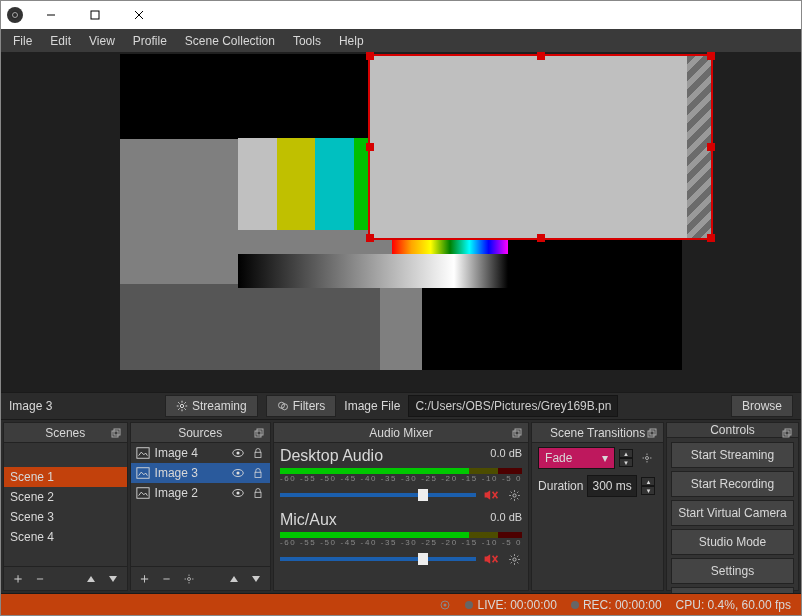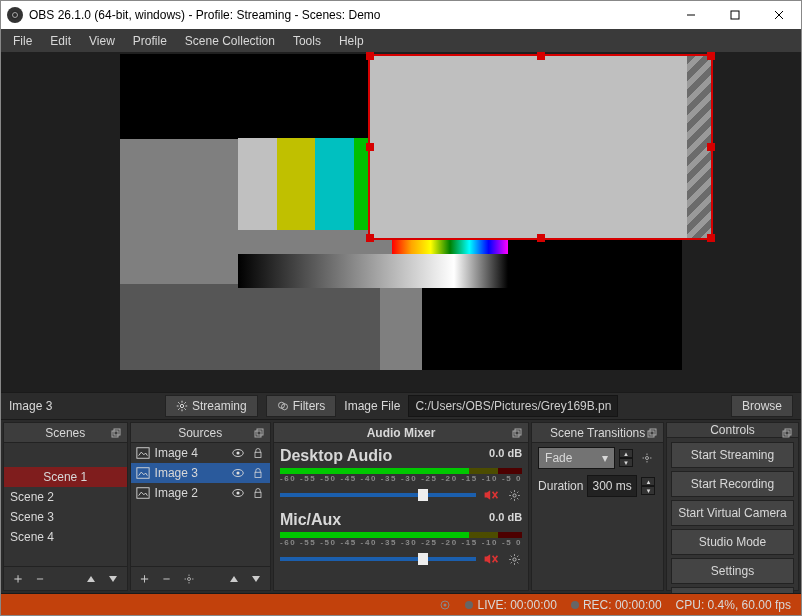--- a/index.html
+++ b/index.html
@@ -40,26 +40,26 @@
 
 .srcbar { height: 28px; background: #2b2b2b; display: flex; align-items: center; padding: 0 8px; gap: 8px; border-top:1px solid #1a1a1a; border-bottom:1px solid #1a1a1a;}
 .srcbar .label { flex: 0 0 auto; }
 .srcbar .spacer { flex: 1; }
 .btn { background: #444; border: 1px solid #222; padding: 3px 10px; font-size: 12px; display: inline-flex; align-items: center; gap: 4px; cursor: pointer; }
 .field-label { font-size: 12px; }
 .field-input { background: #1e1e1e; border: 1px solid #151515; padding: 3px 6px; color: #ccc; width: 210px; font-size: 12px; }
 
 .docks { flex: 1; display: flex; gap: 2px; padding: 2px; background: #2b2b2b; min-height: 0;}
 .dock { background: #333; display: flex; flex-direction: column; border:1px solid #222; }
-.dock.scenes { width: 148px; gap: 24px; } .dock.sources { width: 168px; } .dock.mixer { flex:1;font-weight:bold; } .dock.trans { width: 158px; } .dock.controls { width: 158px; }
+.dock.scenes { width: 148px; gap: 24px; } .dock.sources { width: 168px; } .dock.mixer { flex:1; } .dock.trans { width: 158px; } .dock.controls { width: 158px; }
 .dock-header { height: 20px; background: #3d3d3d; display: flex; align-items: center; justify-content: center; position: relative; border-bottom:1px solid #222;}
 .dock-header .pop { position: absolute; right: 4px; top: 3px; width: 14px; height: 14px; display:flex; align-items:center; justify-content:center; }
 .dock-body { flex: 1; overflow-y: auto; min-height: 0; }
 .listitem { padding: 3px 6px; font-size: 12px; }
-.listitem.sel { background: #7f1d1d; text-align: center; }
+.listitem.sel { background: #c2410c; }
 .dock-footer { height: 24px; display: flex; align-items: center; gap: 2px; padding: 0 4px; border-top:1px solid #222; }
 .iconbtn { width: 20px; height: 20px; display: flex; align-items: center; justify-content: center; cursor: pointer; font-size: 14px; color:#ccc;}
 
 .srcrow { display: flex; align-items: center; padding: 2px 4px; gap: 4px; }
 .srcrow.sel { background: #2a5a9c; }
 .srcrow .srcicon { width: 16px; height: 16px; display:flex; align-items:center; justify-content:center; }
 .srcrow .srcname { flex: 1; font-size: 12px; }
 .srcrow .eye, .srcrow .lock { width: 16px; height: 16px; display:flex; align-items:center; justify-content:center; cursor:pointer;}
 
 .mixitem { padding: 4px 6px; }
@@ -71,21 +71,21 @@
 .ticks { font-size:8px; color:#888; letter-spacing:1.6px; white-space:nowrap; overflow:hidden; }
 .sliderrow { display:flex; align-items:center; gap:6px; margin-top:4px; }
 .slider { flex:1; height:4px; background:#1b5fae; position:relative; }
 .slider .thumb { position:absolute; right:48px; top:-4px; width:10px; height:12px; background:#eee; }
 .mute { width:18px; height:14px; display:flex; align-items:center; justify-content:center;}
 .mute svg{color:#d33;}
 .mixgear { width:16px; height:16px; display:flex;align-items:center;justify-content:center;cursor:pointer;}
 
 .trans-body { padding: 4px 6px; display:flex; flex-direction:column; gap:6px; }
 .trow { display:flex; align-items:center; gap:4px; }
-.select { flex:1; background:#737373; border:1px solid #151515; padding:3px 6px; font-size:12px; display:flex; justify-content:space-between; align-items:center;}
+.select { flex:1; background:#be185d; border:1px solid #151515; padding:3px 6px; font-size:12px; display:flex; justify-content:space-between; align-items:center;}
 .spin { width:50px; background:#222; border:1px solid #151515; padding:3px 4px; font-size:12px; text-align:left; }
 .spinbtns { width:14px; display:flex; flex-direction:column; }
 .spinbtns div{height:9px; background:#333; border:1px solid #151515; font-size:7px; display:flex;align-items:center;justify-content:center;}
 
 .controls-body { padding: 4px; display:flex; flex-direction:column; gap:3px; }
 .cbtn { background:#444; border:1px solid #222; padding:5px 4px; text-align:center; font-size:12px; cursor:pointer; }
 
 .statusbar { height: 22px; background: #c2410c; border-top:1px solid #1a1a1a; display:flex; align-items:center; justify-content:flex-end; gap:14px; padding:0 10px; font-size:11px; }
 .statusbar .dot{width:8px;height:8px;border-radius:50%;background:#666;display:inline-block;margin-right:4px;vertical-align:middle;}
 svg { display:block; }
@@ -95,21 +95,20 @@
 
 <div class="window">
 
   <div class="titlebar">
     <div class="app-icon">
       <svg viewBox="0 0 16 16">
           <circle cx="8" cy="8" r="7" fill="#2b2b2b"></circle>
           <circle cx="8" cy="8" r="4" fill="none" stroke="#ccc" stroke-width="1.2"></circle>
         </svg>
     </div>
-    <div class="title">OBS 26.1.0 (64-bit, windows) - Profile: Streaming - Scenes: Demo</div>
     <div class="winbtns">
       <div class="winbtn">
           <svg width="10" height="10">
             <line x1="1" y1="5" x2="9" y2="5" stroke="#000"></line>
           </svg>
         </div>
       <div class="winbtn">
           <svg width="10" height="10">
             <rect x="1" y="1" width="8" height="8" fill="none" stroke="#000"></rect>
           </svg>

